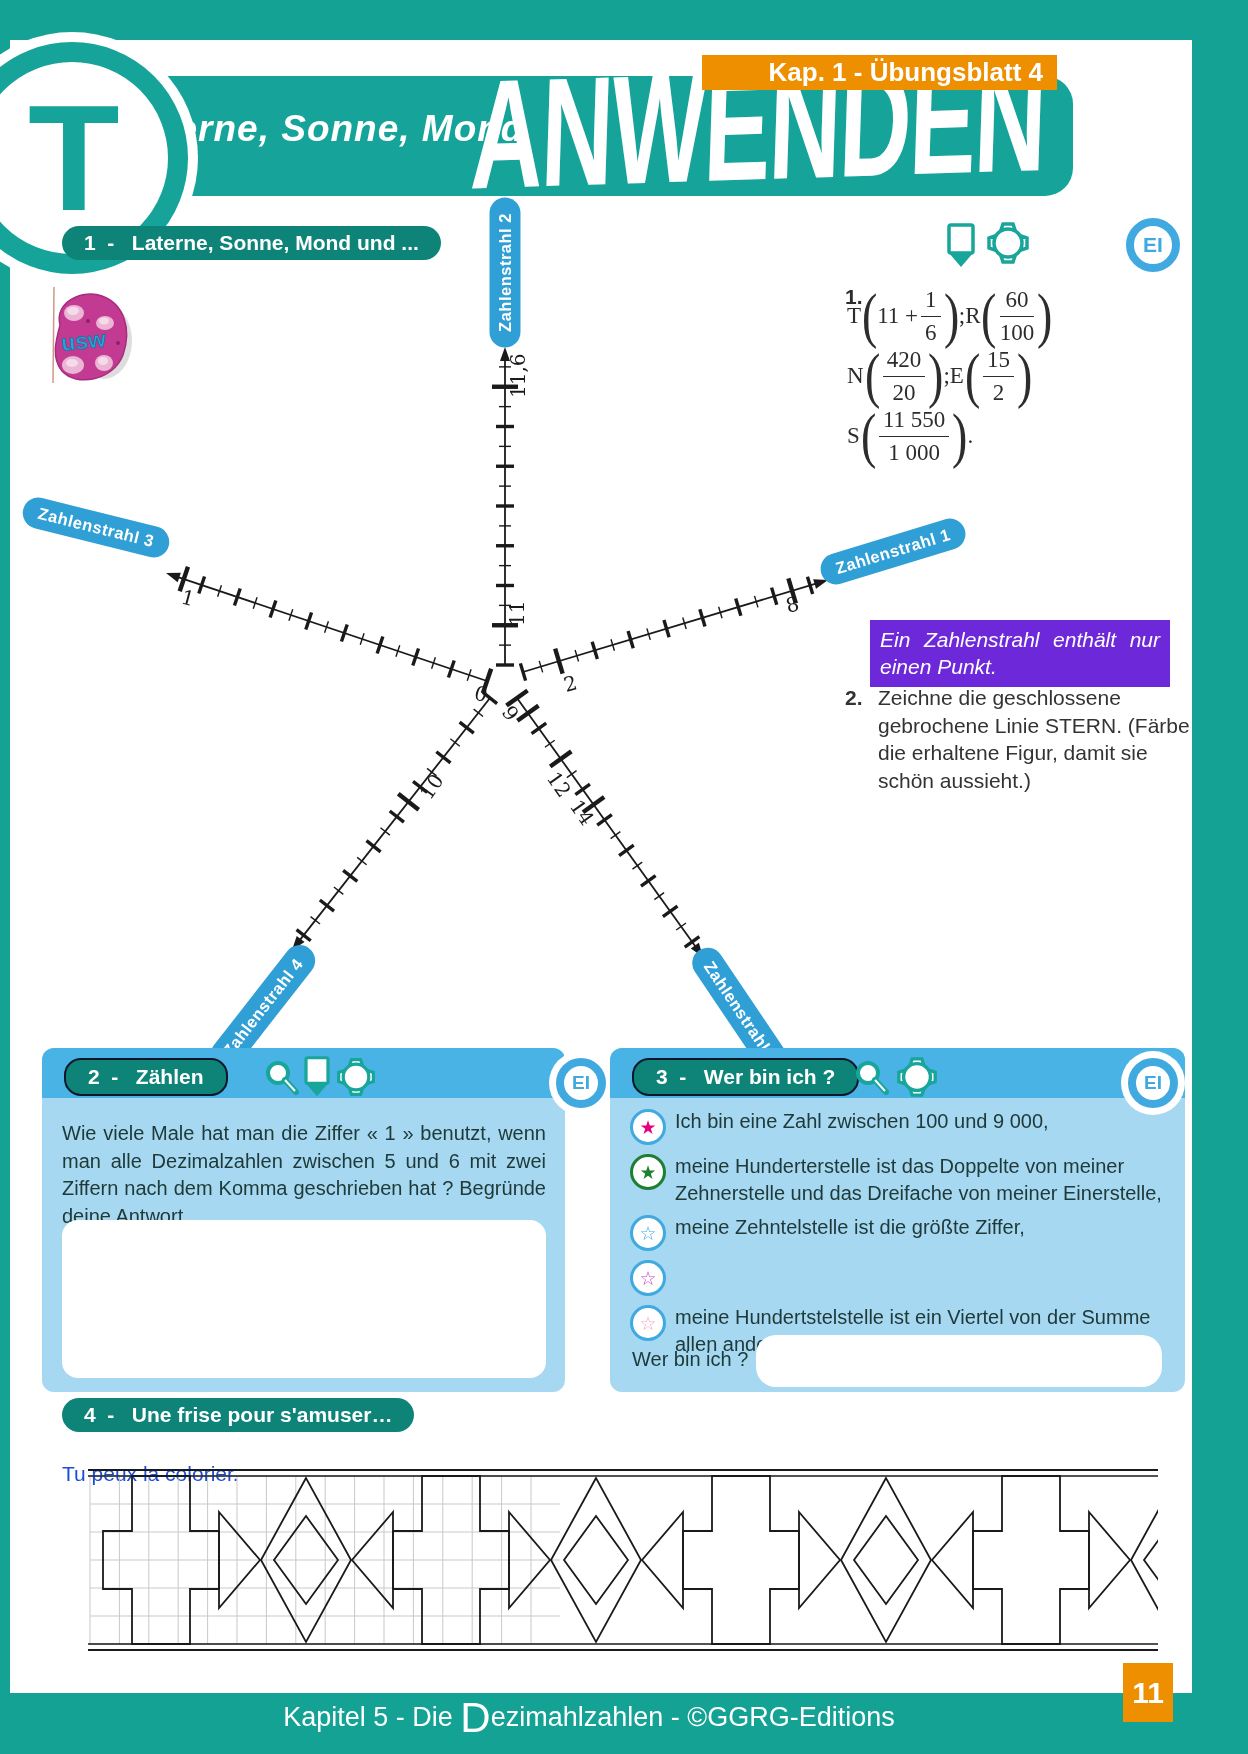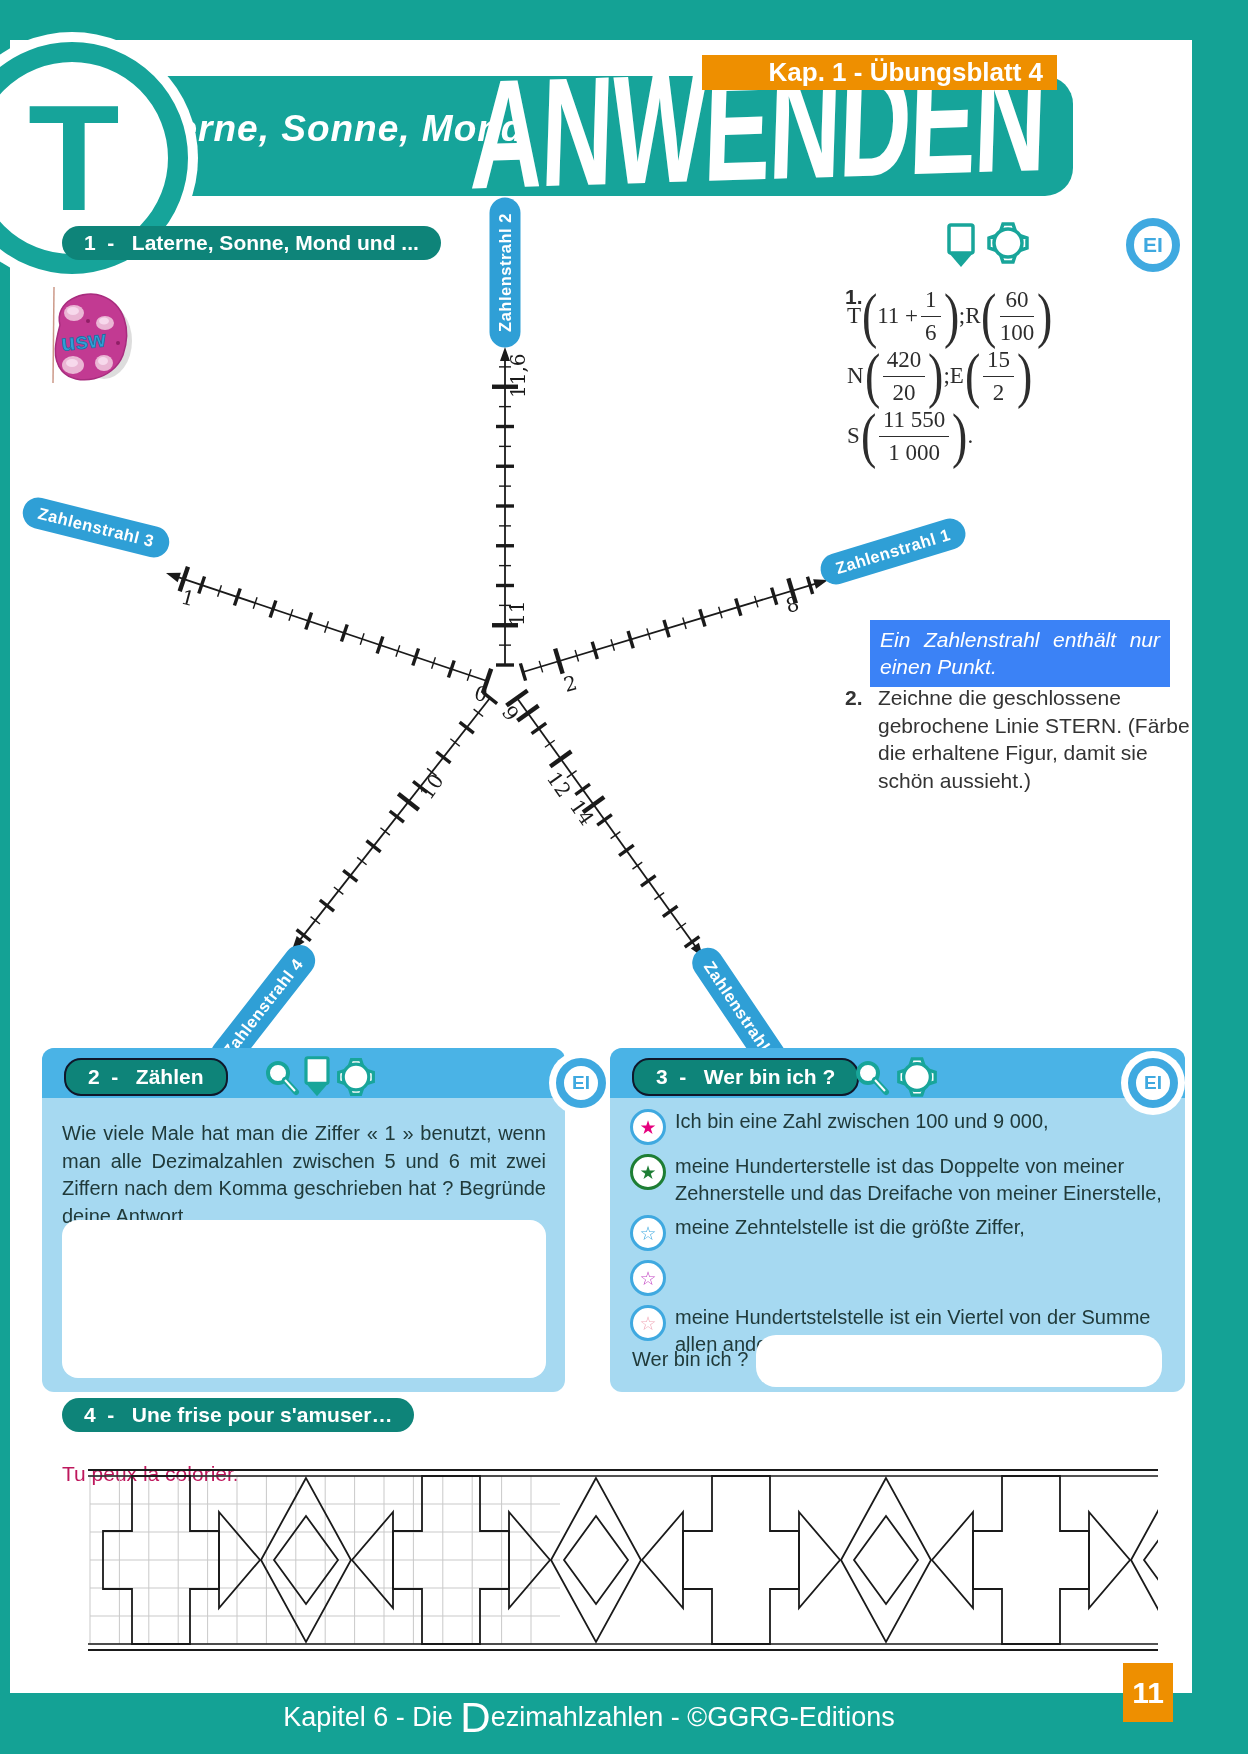--- a/index.html
+++ b/index.html
@@ -30,21 +30,21 @@
   .rcol{position:absolute;left:845px;top:283px;width:345px;font-size:21px;line-height:1.3;color:#2d2d2d;}
   .task{position:relative;padding-left:33px;margin-bottom:6px;}
   .task .tnum{position:absolute;left:0;top:0;font-weight:bold;}
   .formulas{font-family:"Liberation Serif",serif;font-size:23px;margin:4px 0 0 2px;}
   .formula-line{margin:6px 0;height:54px;display:flex;align-items:center;}
   .frac{display:inline-block;text-align:center;vertical-align:middle;margin:0 3px;}
   .frac .num{display:block;border-bottom:1.6px solid #2d2d2d;padding:0 4px 1px;}
   .frac .den{display:block;padding-top:1px;}
   .paren{font-size:250%;font-weight:300;display:inline-block;transform:scaleY(1.05) scaleX(.8);margin:0 -2px;}
   .pletter{margin-right:1px;}
-  .note-box{position:absolute;left:870px;top:620px;width:300px;background:#3b82f6;color:#fff;
+  .note-box{position:absolute;left:870px;top:620px;width:300px;background:#6d28d9;color:#fff;
             font-style:italic;font-size:21px;padding:6px 10px;box-sizing:border-box;text-align:justify;line-height:1.3;}
   .task2{position:absolute;left:845px;top:684px;width:345px;font-size:21px;line-height:1.32;}
   
   .icn{position:absolute;}
   .ei-badge{position:absolute;background:#fff;border:8px solid #3fa9e0;border-radius:50%;
             color:#3fa9e0;font-weight:bold;display:flex;align-items:center;justify-content:center;}
   .ei-badge.ring{box-shadow:0 0 0 7px #fff;}
   
   #star-svg{position:absolute;left:0;top:0;pointer-events:none;}
   .zpill{position:absolute;width:150px;height:31px;background:#2f9fd6;border-radius:17px;color:#fff;
@@ -53,21 +53,21 @@
   .panel{position:absolute;border-radius:12px;background:#a6d9f1;}
   .panel .phead{position:absolute;left:0;top:0;right:0;height:50px;background:#4ab3e6;border-radius:12px 12px 0 0;}
   .q-text{position:absolute;font-size:20px;line-height:1.38;text-align:justify;color:#203a3a;}
   .ans-box{position:absolute;background:#fff;border-radius:16px;}
   .clue{display:flex;margin-bottom:8px;}
   .clue .cicon{flex:0 0 30px;height:30px;border-radius:50%;background:#fff;border:3px solid #3fa9e0;
                display:flex;align-items:center;justify-content:center;font-size:19px;margin-right:9px;margin-top:1px;}
   .clue .ctext{font-size:20px;line-height:1.33;color:#203a3a;}
   .wer-prompt{position:absolute;font-size:20px;color:#203a3a;}
   
-  .s4-sub{position:absolute;left:62px;top:1462px;font-size:21px;color:#be185d;}
+  .s4-sub{position:absolute;left:62px;top:1462px;font-size:21px;color:#1d4ed8;}
   
   .footer-text{position:absolute;left:0;top:1702px;width:1178px;text-align:center;color:#fff;font-size:27px;}
   .footer-text .bigD{font-size:42px;line-height:0;vertical-align:-6px;}
   .page-num{position:absolute;left:1123px;top:1663px;width:50px;height:59px;background:#ee8f00;color:#fff;
             font-size:30px;font-weight:bold;display:flex;align-items:center;justify-content:center;}
 </style>
 </head>
 <body>
 
 <div class="page">
@@ -402,17 +402,17 @@
       <polygon points="798,48 766,92 798,136 830,92" fill="none" stroke="#1a1a1a" stroke-width="1.8"></polygon>
       <polygon points="711,44 752,92 711,140" fill="none" stroke="#1a1a1a" stroke-width="1.8"></polygon>
       <polygon points="885,44 844,92 885,140" fill="none" stroke="#1a1a1a" stroke-width="1.8"></polygon>
       <polygon points="1088,10 1043,92 1088,174 1133,92" fill="none" stroke="#1a1a1a" stroke-width="1.8"></polygon>
       <polygon points="1088,48 1056,92 1088,136 1120,92" fill="none" stroke="#1a1a1a" stroke-width="1.8"></polygon>
       <polygon points="1001,44 1042,92 1001,140" fill="none" stroke="#1a1a1a" stroke-width="1.8"></polygon>
       <polygon points="1175,44 1134,92 1175,140" fill="none" stroke="#1a1a1a" stroke-width="1.8"></polygon>
     </svg>
 
   <div class="footer-text">
-    <span>Kapitel 6 - Die </span><span class="bigD">D</span><span>ezimahlzahlen - ©GGRG-Editions</span>
+    <span>Kapitel 5 - Die </span><span class="bigD">D</span><span>ezimahlzahlen - ©GGRG-Editions</span>
   </div>
   <div class="page-num">11</div>
 
 </div>
 
 </body></html>

